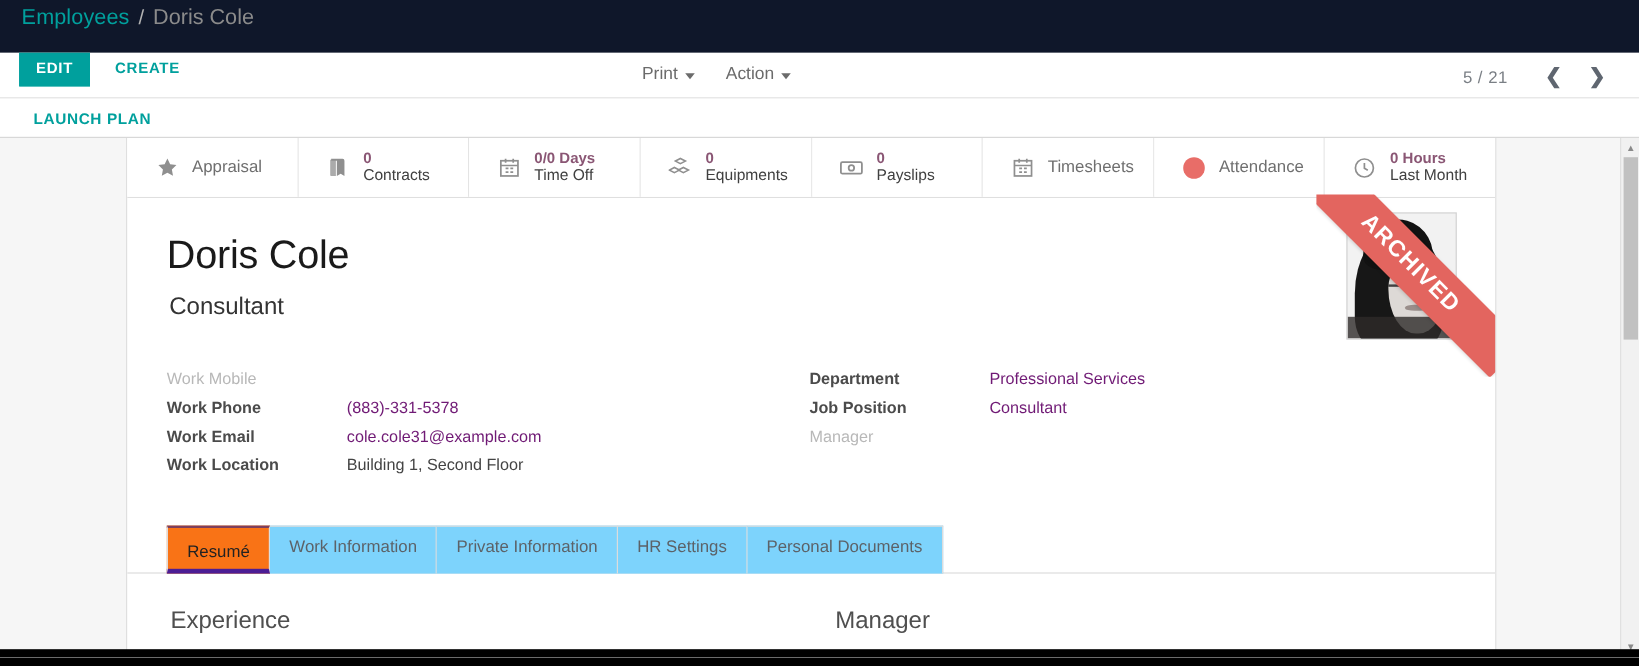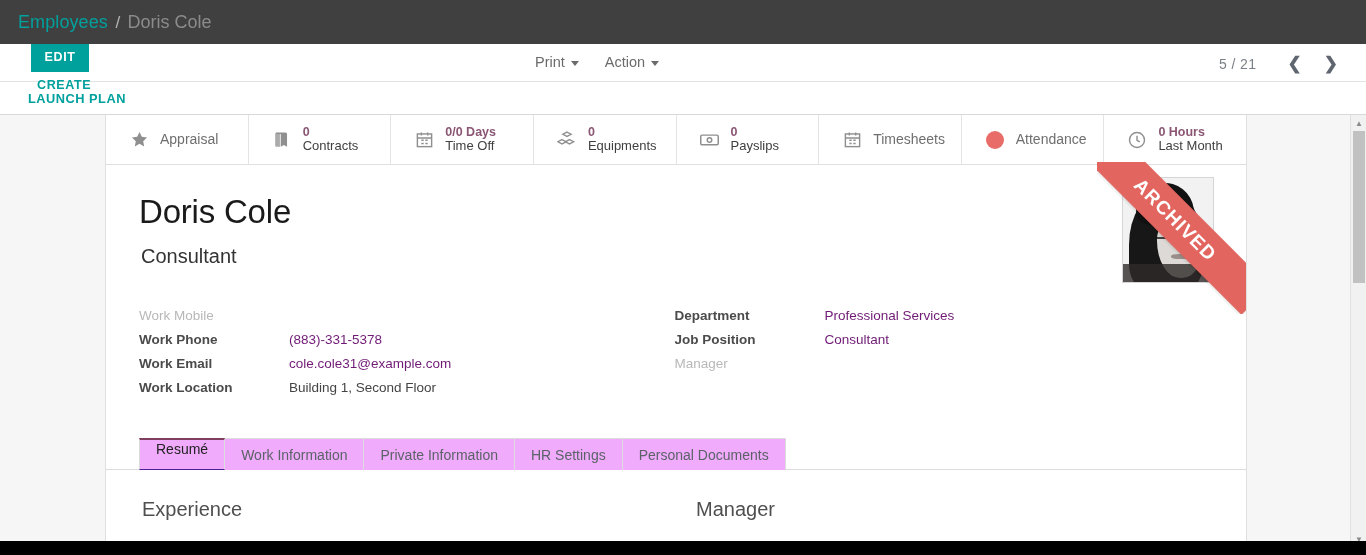--- a/index.html
+++ b/index.html
@@ -14,22 +14,22 @@
     position: relative;
     width: 1366px;
     height: 548px;
     background: #ffffff;
     overflow: hidden;
   }
 
   
   .breadcrumb-row {
     height: 44px;
-    padding: 12px 0 0 18px;
-    background: #404040;
+    padding: 4px 0 0 18px;
+    background: #0f172a;
   }
   .crumb-link {
     color: #00a09d;
     font-size: 18px;
     letter-spacing: .1px;
     cursor: pointer;
   }
   .crumb-sep {
     color: #b3b3b3;
     font-size: 17px;
@@ -42,21 +42,21 @@
 
   
   .control-panel {
     position: relative;
     height: 38px;
     background: #ffffff;
     border-bottom: 1px solid #e3e3e3;
     display: flex;
     align-items: flex-start;
   }
-  .cp-left { display: flex; align-items: center; padding-left: 16px; flex-direction: column; }
+  .cp-left { display: flex; align-items: center; padding-left: 16px; }
   .btn-edit {
     background: #00a09d;
     border: 1px solid #00a09d;
     color: #ffffff;
     font-size: 12.5px;
     font-weight: bold;
     letter-spacing: .6px;
     padding: 6px 13px 7px;
     cursor: pointer;
     line-height: 1;
@@ -335,34 +335,34 @@
   .notebook {
     margin-top: 34px;
     padding: 0 0 0 33px;
     border-bottom: 1px solid #dcdcdc;
     display: flex;
   }
   .nb-tab {
     padding: 8px 16px 7px;
     font-size: 14px;
     color: #5c6268;
-    background: #f0abfc;
+    background: #7dd3fc;
     border: 1px solid #dcdcdc;
     border-bottom: none;
     margin-bottom: -1px;
     cursor: pointer;
     border-left: none;
   }
   .nb-tab:first-child { border-left: 1px solid #dcdcdc; }
   .nb-tab.active {
     color: #222222;
     border-top: 2px solid #7d3f5d;
-    padding-top: 1px;
-    background: #f0abfc;
-    border-bottom: 1px solid #4c1d95;
+    padding-top: 11px;
+    background: #f97316;
+    border-bottom: 4px solid #4c1d95;
   }
   .nb-body {
     display: flex;
     padding: 28px 36px 0 36px;
   }
   .nb-col { flex: 1 1 0; }
   .nb-col.right { padding-left: 40px; }
   .nb-heading {
     font-size: 20px;
     color: #4f4f4f;

